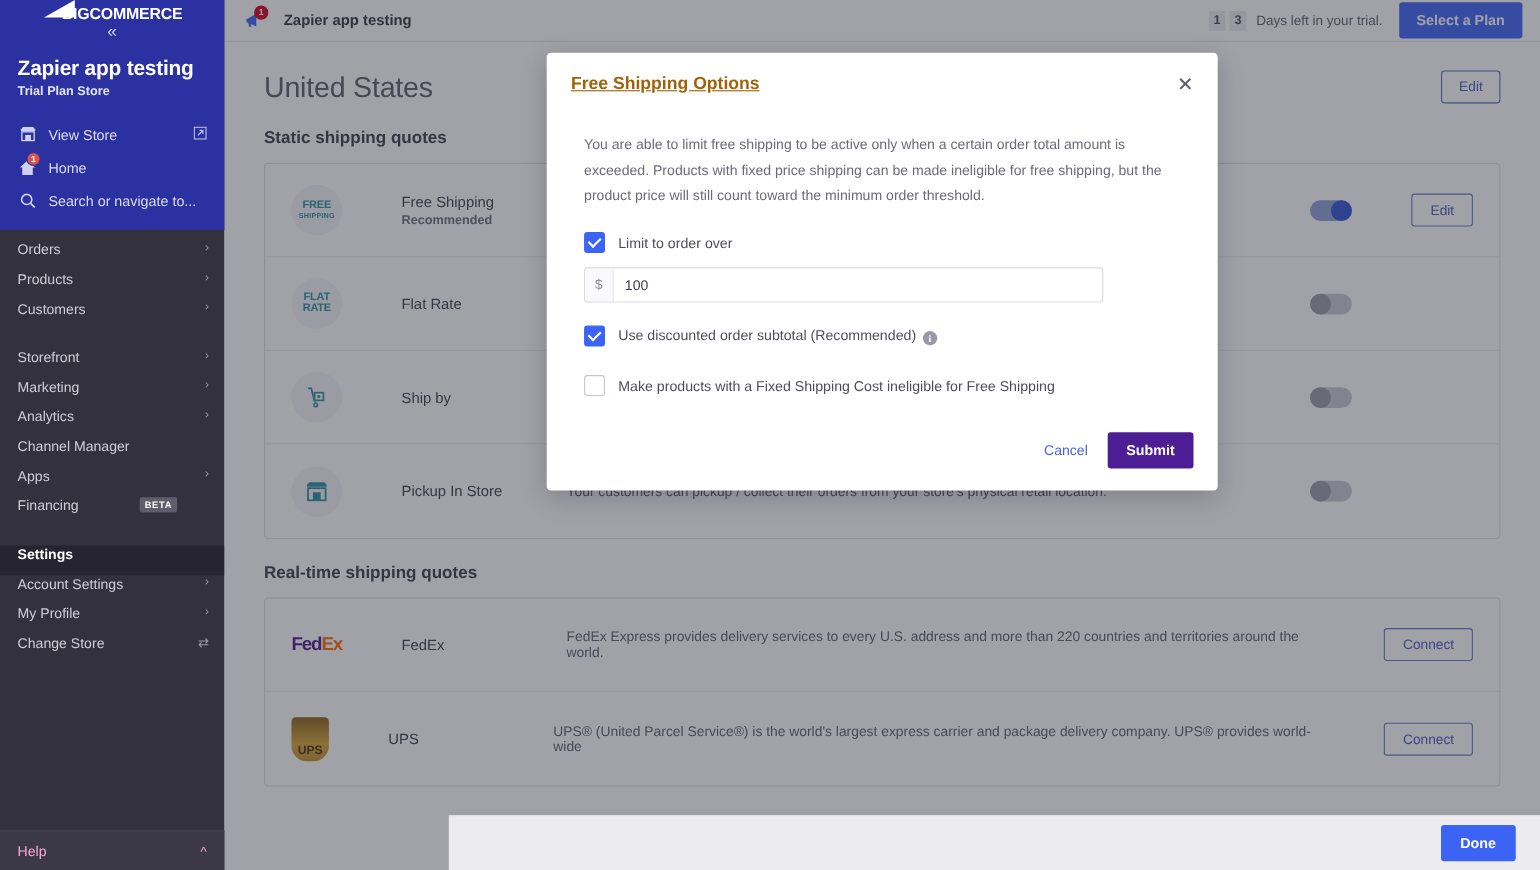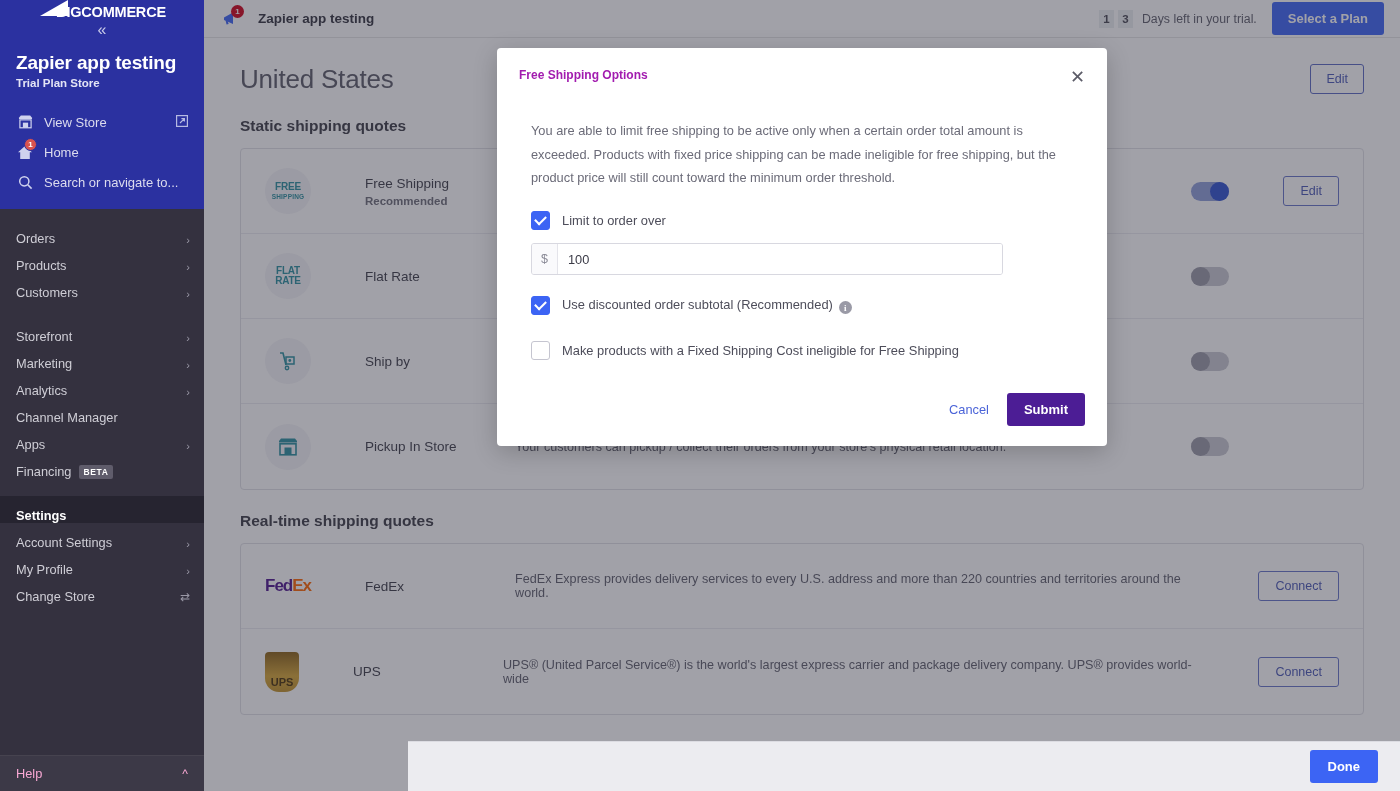--- a/index.html
+++ b/index.html
@@ -52,22 +52,22 @@
   .sb-link .ext { margin-left: auto; opacity: .85; }
   .badge-dot {
     position: absolute; top: -7px; left: 8px;
     background: #d9534f; color: #fff; font-size: 8px; font-weight: 700;
     width: 13px; height: 13px; border-radius: 50%;
     display: flex; align-items: center; justify-content: center;
     border: 1px solid #2b31a0;
   }
   .sb-nav { flex: 1 1 auto; padding-top: 10px; overflow: hidden; }
   .nav-item {
-    height: 27px; display: flex; align-items: flex-end;
-    padding: 0 14px 0 16px; font-size: 12.8px; color: #cfced6; cursor: pointer;
+    height: 27px; display: flex; align-items: flex-start;
+    padding: 0 14px 0 16px; font-size: 12.8px; color: #cfced6; cursor: pointer; gap: 48px;
   }
   .nav-item .chev { margin-left: auto; font-size: 11px; color: #9a98a6; }
   .nav-item .swapicon { margin-left: auto; font-size: 12px; color: #9a98a6; }
   .nav-gap { height: 17px; }
   .nav-item.active { background: #262430; color: #ffffff; font-weight: 700; }
   .beta-pill {
     margin-left: 7px; background: #5f5c6b; color: #fff; font-size: 8.5px;
     font-weight: 700; letter-spacing: .6px; padding: 2px 5px; border-radius: 2px;
   }
   .sb-help {
@@ -149,21 +149,21 @@
 
   
   .overlay { position: absolute; inset: 0; background: rgba(47,47,62,0.45); z-index: 20; }
   .modal {
     position: absolute; left: 497px; top: 48px; width: 610px;
     background: #fff; border-radius: 4px; z-index: 30;
     box-shadow: 0 6px 24px rgba(0,0,0,.2);
     display: flex; flex-direction: column;
   }
   .modal-head { display: flex; align-items: flex-start; padding: 20px 22px 0 22px; }
-  .modal-title { font-size: 12px; font-weight: 700; color: #a21caf; }
+  .modal-title { font-size: 16px; font-weight: 700; color: #a16207; text-decoration: underline; }
   .modal-close { margin-left: auto; font-size: 18px; color: #5c5c68; cursor: pointer; line-height: 1; font-weight: 300; }
   .modal-body { padding: 33px 34px 0 34px; }
   .modal-desc { font-size: 12.8px; color: #6b6b78; line-height: 1.85; max-width: 540px; }
   .cb-row { display: flex; align-items: center; margin-top: 21px; gap: 12px; }
   .cb {
     width: 19px; height: 19px; border-radius: 3px; border: 1px solid #c5c5d0;
     background: #fff; flex: 0 0 19px; cursor: pointer;
     display: flex; align-items: center; justify-content: center;
   }
   .cb.checked { background: #3c64f4; border-color: #3c64f4; }

